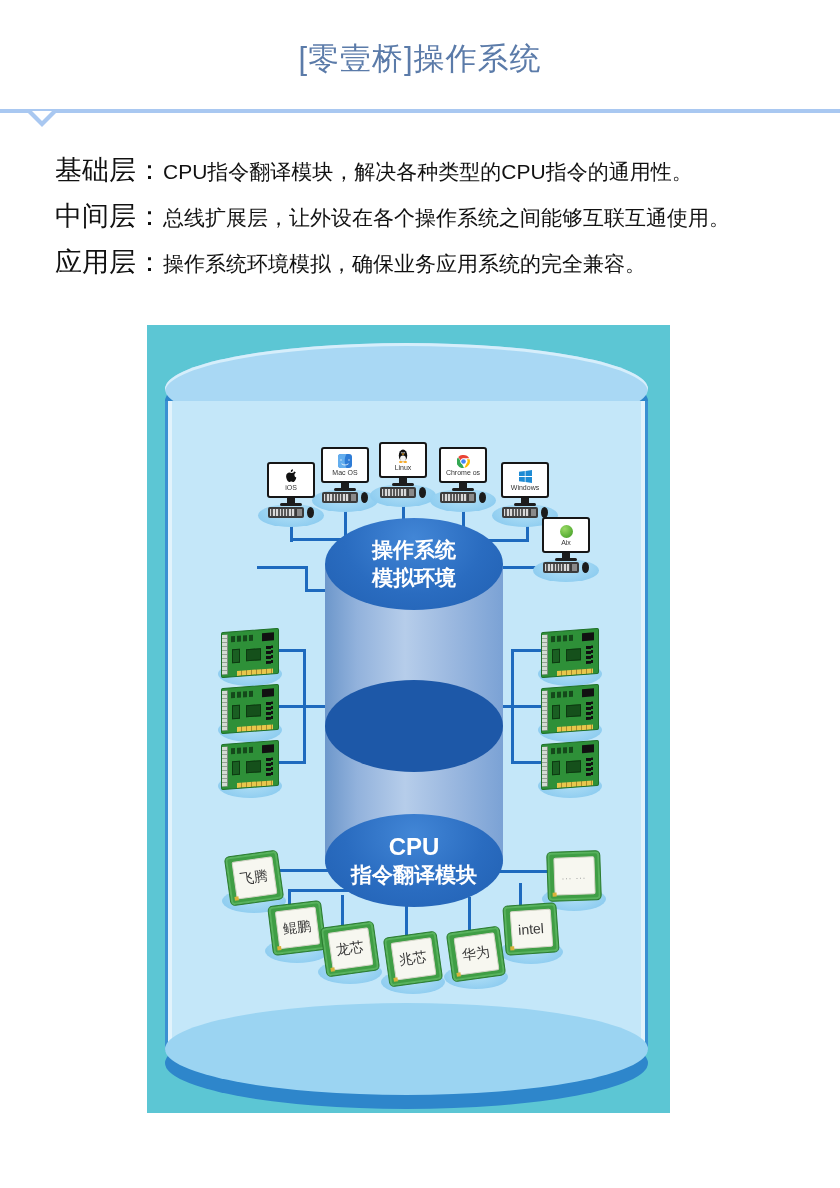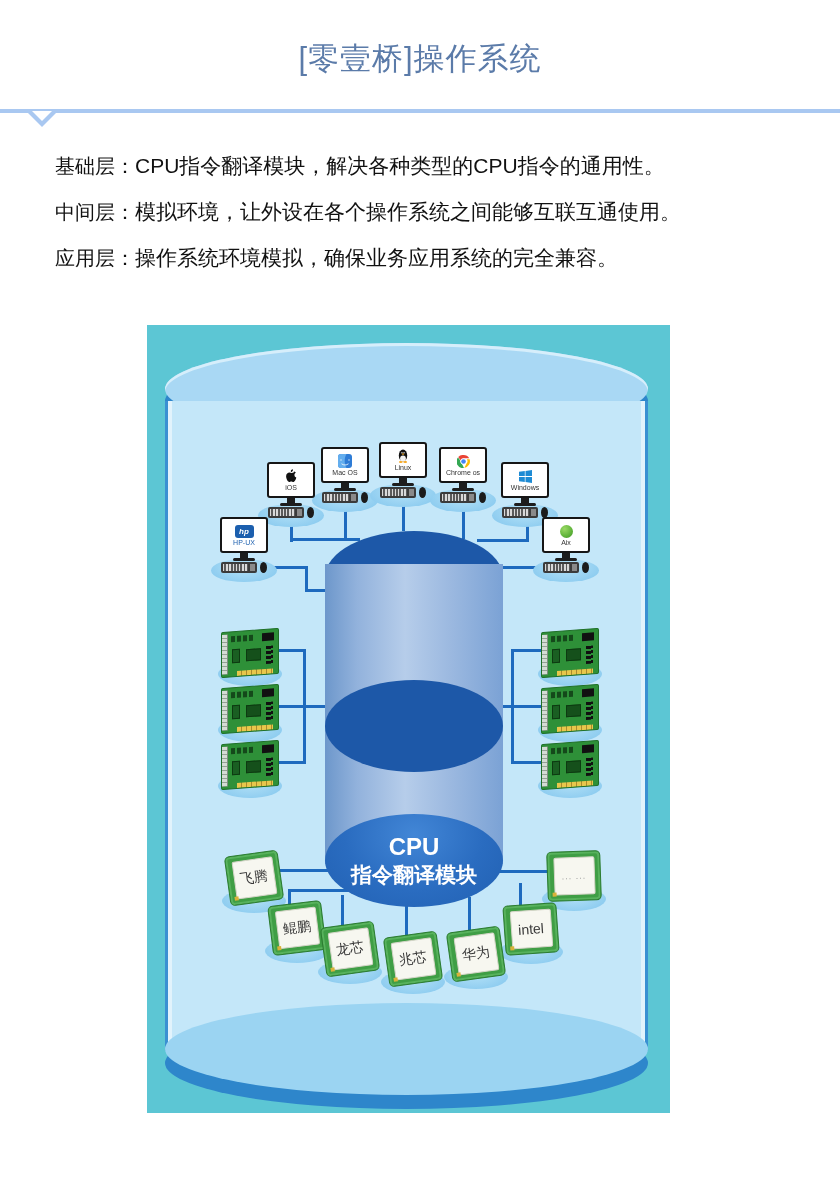--- a/index.html
+++ b/index.html
@@ -12,21 +12,21 @@
   .rule { position:absolute; top:109px; left:0; width:840px; height:4px; background:#a9c8f1; }
   .chevron { position:absolute; top:112px; left:27px; width:0; height:0;
     border-left:15px solid transparent; border-right:15px solid transparent;
     border-top:15px solid #a9c8f1; }
   .chevron::after { content:""; position:absolute; left:-10px; top:-16px; width:0; height:0;
     border-left:10px solid transparent; border-right:10px solid transparent;
     border-top:10px solid #fff; }
 
   
   .desc-line { position:absolute; left:55px; width:760px; white-space:nowrap; color:#111; }
-  .desc-line .lbl { font-size:20px; }
+  .desc-line .lbl { font-size:27px; }
   .desc-line .txt { font-size:21px; }
   .dl1 { top:152px; } .dl2 { top:198px; } .dl3 { top:244px; }
 
   
   .diagram { position:absolute; left:147px; top:325px; width:523px; height:788px;
     background:#5cc6d4; overflow:hidden; }
 
   
   .cyl-rim-top, .cyl-ellipse-top, .cyl-rim-bottom, .cyl-floor {
     position:absolute; left:18px; width:483px; height:92px; border-radius:50%; }
@@ -123,21 +123,21 @@
 <body>
 
 <div class="page-title">[零壹桥]操作系统</div>
 <div class="rule"></div>
 <div class="chevron"></div>
 
 <div class="desc-line dl1">
   <span class="lbl">基础层：</span><span class="txt">CPU指令翻译模块，解决各种类型的CPU指令的通用性。</span>
 </div>
 <div class="desc-line dl2">
-  <span class="lbl">中间层：</span><span class="txt">模拟环境，让外设在各个操作系统之间能够互联互通使用。</span>
+  <span class="lbl">中间层：</span><span class="txt">总线扩展层，让外设在各个操作系统之间能够互联互通使用。</span>
 </div>
 <div class="desc-line dl3">
   <span class="lbl">应用层：</span><span class="txt">操作系统环境模拟，确保业务应用系统的完全兼容。</span>
 </div>
 
 <div class="diagram">
 
   <div class="cyl-rim-top"></div>
   <div class="cyl-ellipse-top"></div>
   <div class="cyl-body"></div>
@@ -174,20 +174,24 @@
   <div class="ln h" style="left:141px;top:564px;width:66px"></div>
   <div class="ln v" style="left:194px;top:570px;height:34px"></div>
   <div class="ln v" style="left:258px;top:574px;height:40px"></div>
   <div class="ln v" style="left:321px;top:572px;height:37px"></div>
   <div class="ln v" style="left:372px;top:558px;height:26px"></div>
   <div class="ln h" style="left:335px;top:545px;width:67px"></div>
 
   <div class="core-wall" style="top:206px"></div>
   <div class="core-body"></div>
   <div class="core-wall" style="top:355px"></div>
+  <div class="core-cap cap-os" style="top:193px">
+    <div class="l1">操作系统</div>
+    <div class="l2">模拟环境</div>
+  </div>
   <div class="core-cap cap-cpu" style="top:489px;height:93px">
     <div class="l1">CPU</div>
     <div class="l2">指令翻译模块</div>
   </div>
 
   <div class="computer" style="left:108px;top:137px">
     <div class="pad"></div>
     <div class="monitor">
       <div class="logo">
         <svg width="12" height="14" viewBox="0 0 13 15">
@@ -286,35 +290,20 @@
       <div class="os-label">Windows</div>
     </div>
     <div class="stand"></div>
     <div class="stand-base"></div>
     <div class="kb-row">
         <div class="keyboard"></div>
         <div class="mouse"></div>
       </div>
   </div>
 
-  <div class="computer hp-blue" style="left:61px;top:192px">
-    <div class="pad"></div>
-    <div class="monitor">
-      <div class="logo">
-          <div class="hp-badge">hp</div>
-        </div>
-      <div class="os-label">HP-UX</div>
-    </div>
-    <div class="stand"></div>
-    <div class="stand-base"></div>
-    <div class="kb-row">
-        <div class="keyboard"></div>
-        <div class="mouse"></div>
-      </div>
-  </div>
 
   <div class="computer" style="left:383px;top:192px">
     <div class="pad"></div>
     <div class="monitor">
       <div class="logo">
           <div class="aix-sphere"></div>
         </div>
       <div class="os-label">Aix</div>
     </div>
     <div class="stand"></div>

